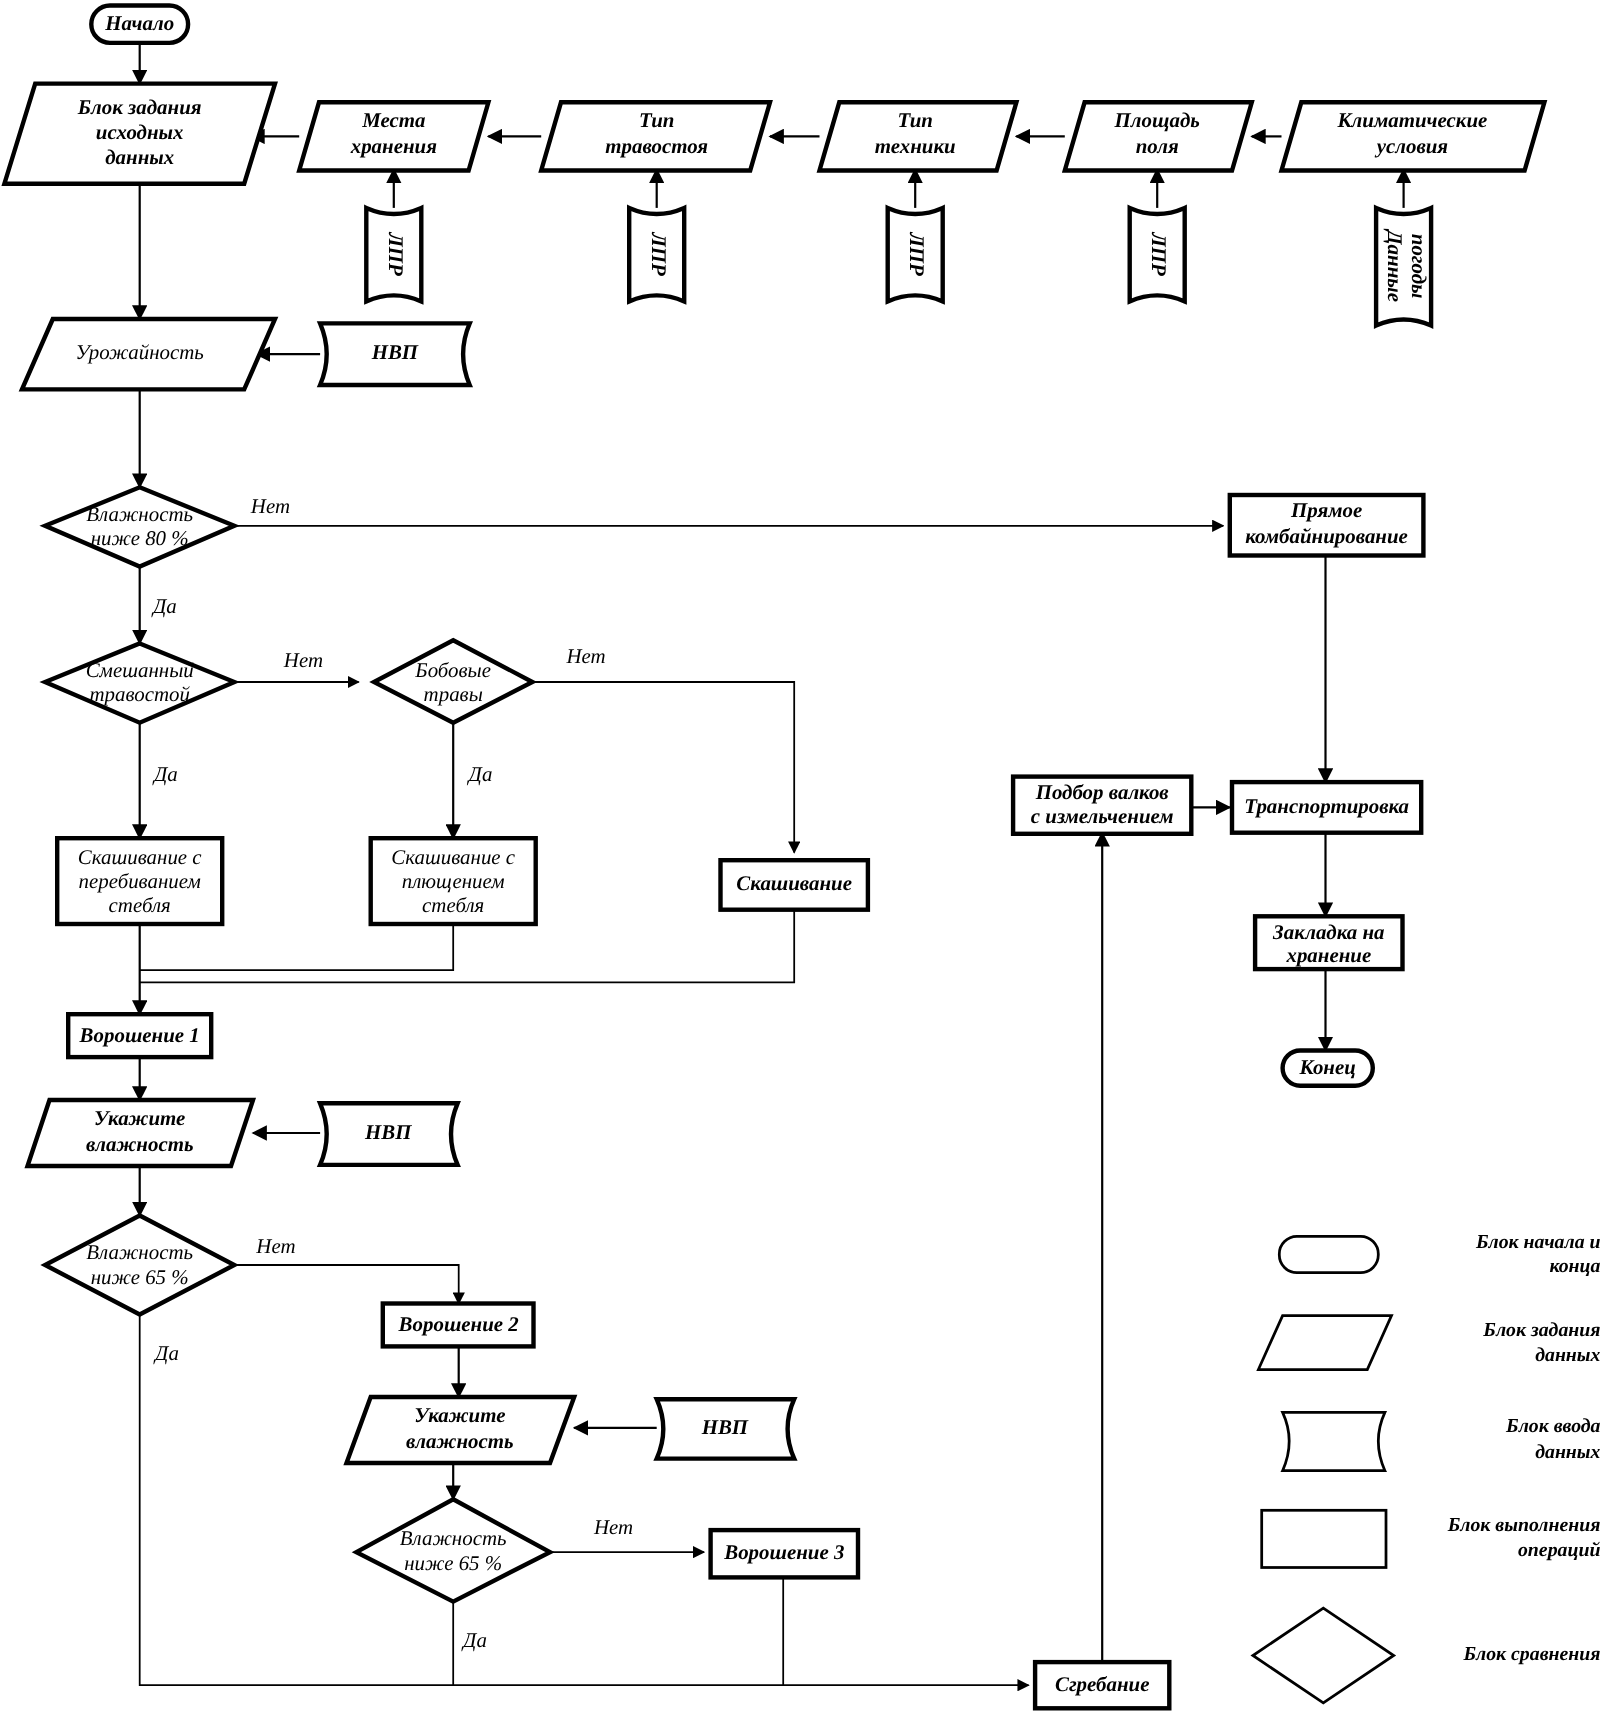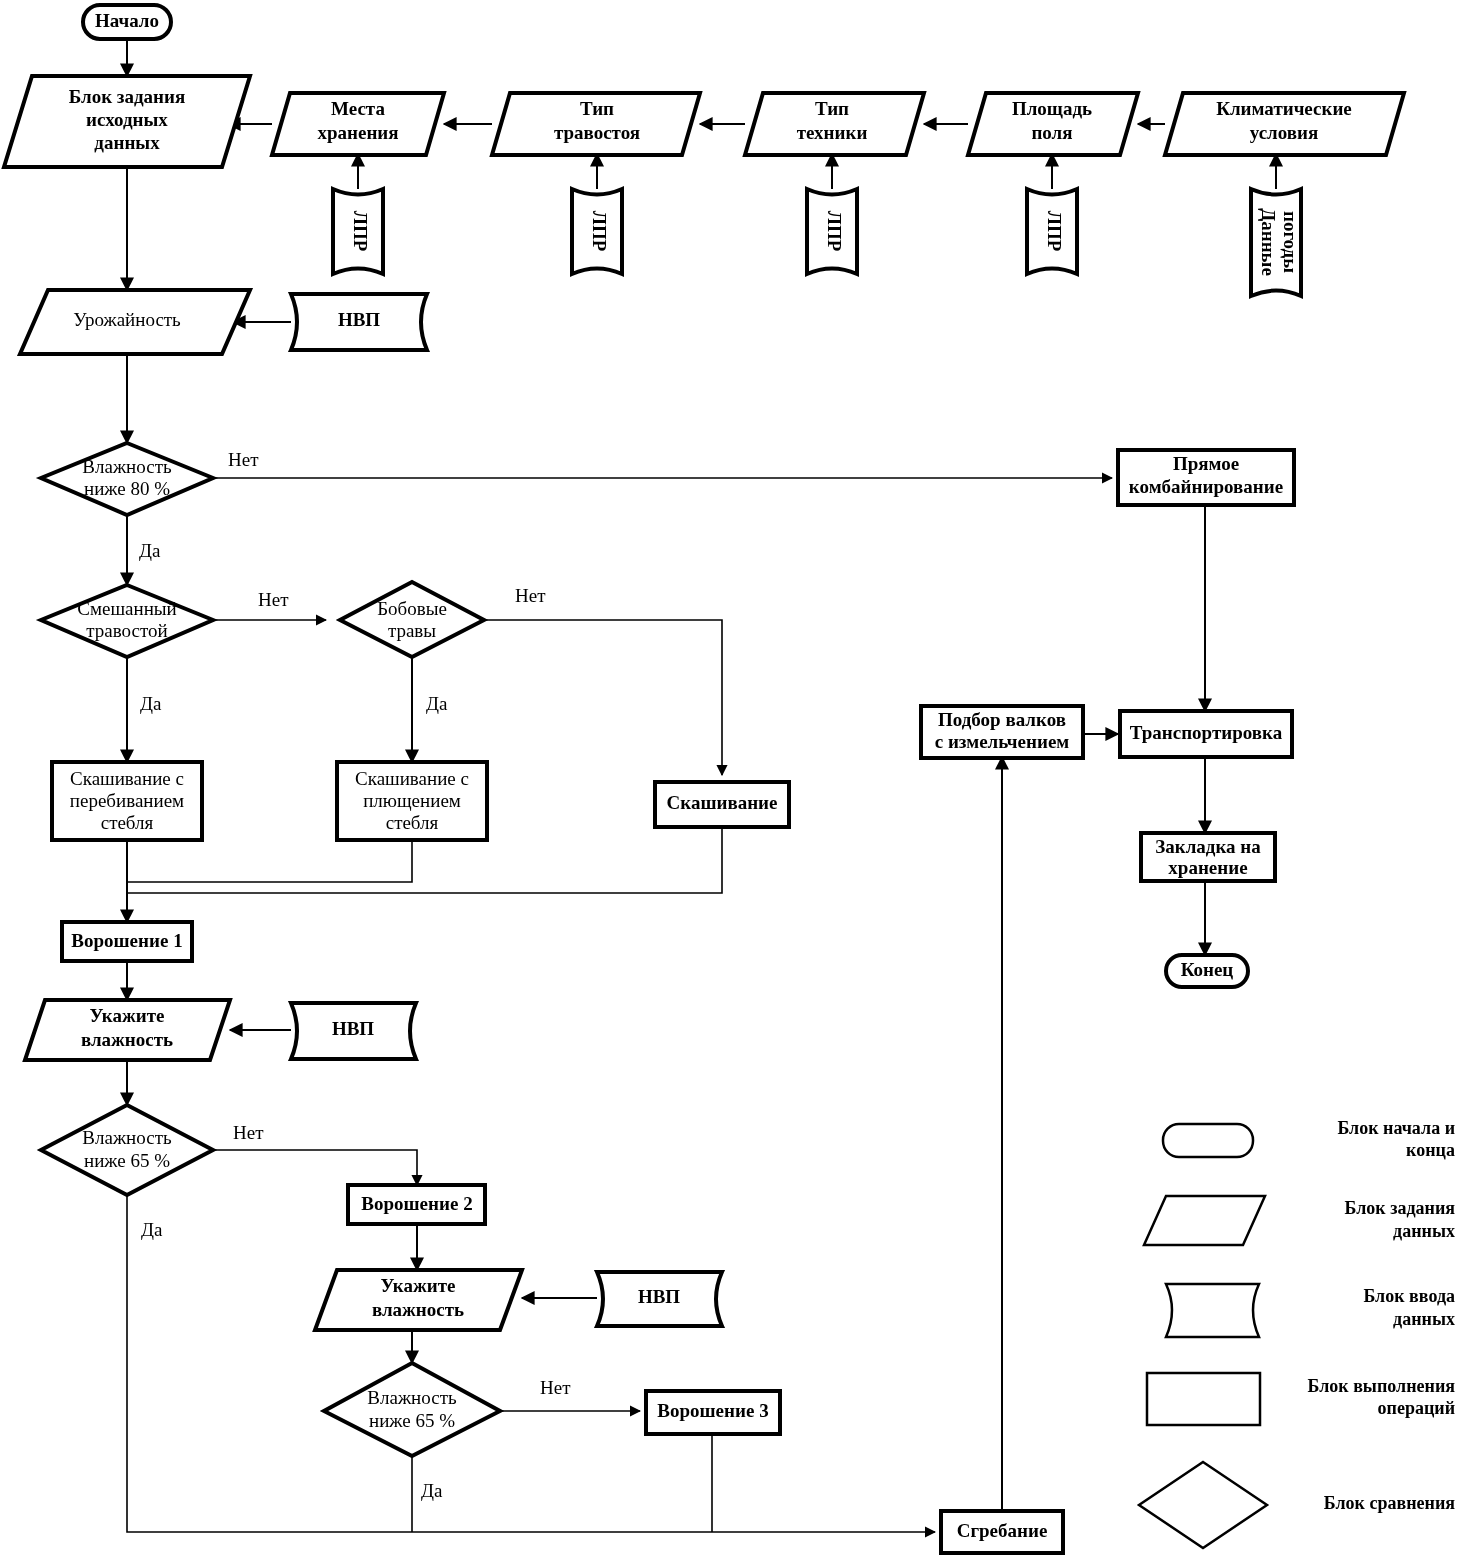--- a/index.html
+++ b/index.html
@@ -7,20 +7,21 @@
     margin: 0;
     padding: 0;
     background: #ffffff;
   }
   #canvas-wrap {
     position: relative;
     width: 1338px;
     height: 1561px;
     background: #ffffff;
     font-family: "Liberation Serif", "DejaVu Serif", serif;
+    font-style: italic;
   }
   svg#flow {
     position: absolute;
     top: 0; left: 0;
     width: 1474px;
     height: 1561px;
   }
   .shape-thick { fill: #ffffff; stroke: #000000; stroke-width: 4; }
   .shape-thin  { fill: #ffffff; stroke: #000000; stroke-width: 2.5; }
   .conn        { fill: none; stroke: #000000; stroke-width: 2; }

